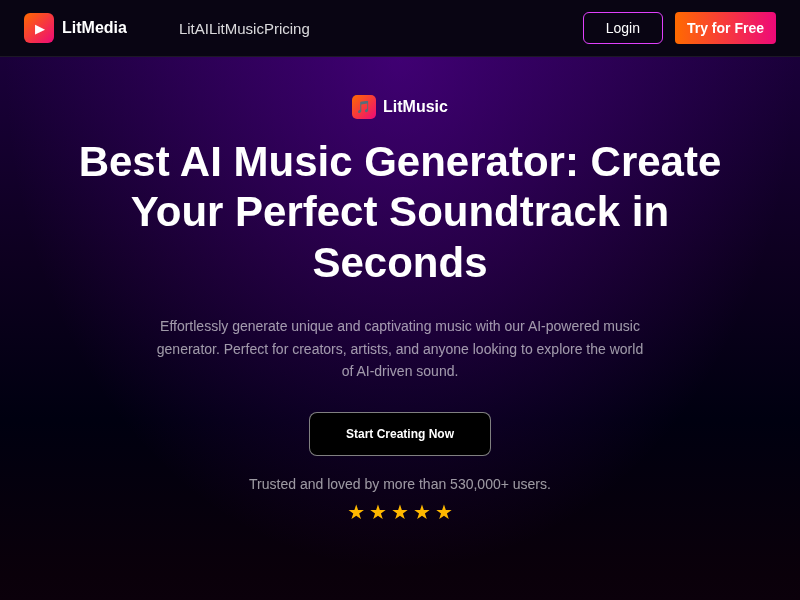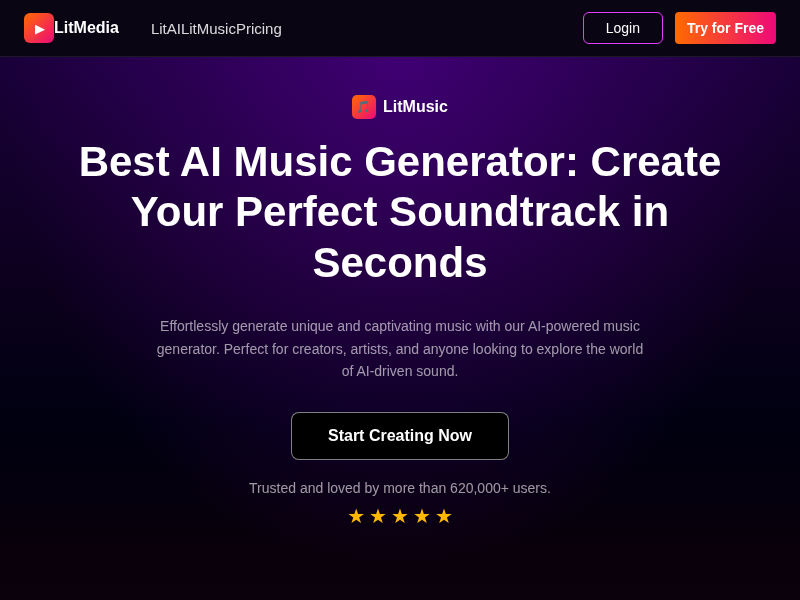--- a/index.html
+++ b/index.html
@@ -18,21 +18,22 @@
       padding: 0 24px;
       height: 57px;
       background: rgba(10, 5, 20, 0.95);
       border-bottom: 1px solid rgba(255,255,255,0.08);
       position: relative;
       z-index: 10;
     }
     .logo-area {
       display: flex;
       align-items: center;
-      margin-right: 32px;
+      gap: 8px;
+      margin-right: 52px;
     }
     .logo-icon {
       width: 30px;
       height: 30px;
       background: linear-gradient(135deg, #ff6a00, #ee0979);
       border-radius: 6px;
       display: flex;
       align-items: center;
       justify-content: center;
     }
@@ -139,21 +140,21 @@
       margin: 0 auto 30px;
       position: relative;
     }
     .btn-cta {
       background: black;
       border: 1.5px solid rgba(255,255,255,0.5);
       color: white;
       padding: 14px 36px;
       border-radius: 8px;
       cursor: pointer;
-      font-size: 16px;
+      font-size: 12px;
       font-weight: 700;
       position: relative;
       margin-bottom: 20px;
       display: inline-block;
     }
     .trust-text {
       color: rgba(255,255,255,0.6);
       font-size: 14px;
       margin-bottom: 8px;
       position: relative;
@@ -206,21 +207,21 @@
 </nav>
 
 <section class="hero">
   <div class="hero-badge">
     <div class="hero-badge-icon"></div>
     <span class="hero-badge-text">LitMusic</span>
   </div>
   <h1 class="hero-title">Best AI Music Generator: Create Your Perfect Soundtrack in Seconds</h1>
   <p class="hero-subtitle">Effortlessly generate unique and captivating music with our AI-powered music generator. Perfect for creators, artists, and anyone looking to explore the world of AI-driven sound.</p>
   <button class="btn-cta">Start Creating Now</button>
-  <p class="trust-text">Trusted and loved by more than 620,000+ users.</p>
+  <p class="trust-text">Trusted and loved by more than 530,000+ users.</p>
   <div class="stars">
     <span class="star">★</span>
     <span class="star">★</span>
     <span class="star">★</span>
     <span class="star">★</span>
     <span class="star">★</span>
   </div>
 </section>
 
 <section class="bottom-section">

